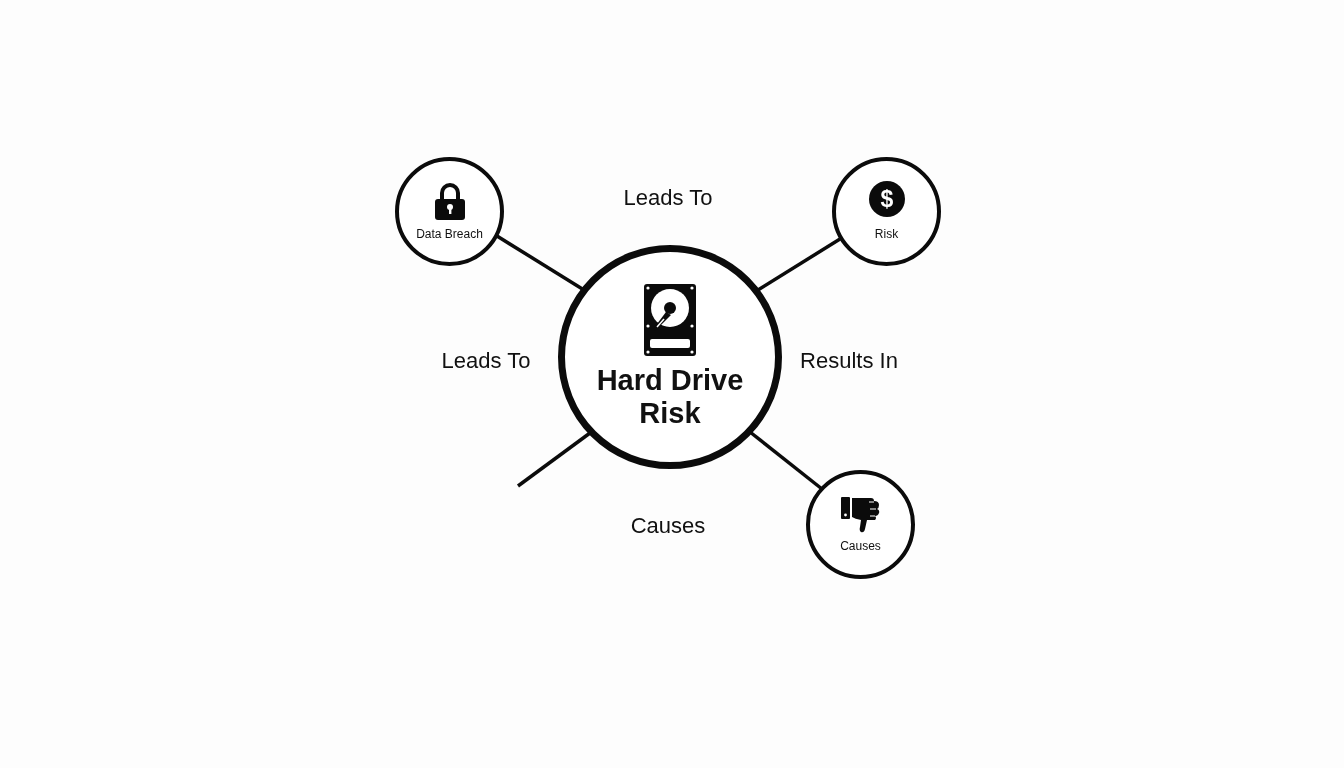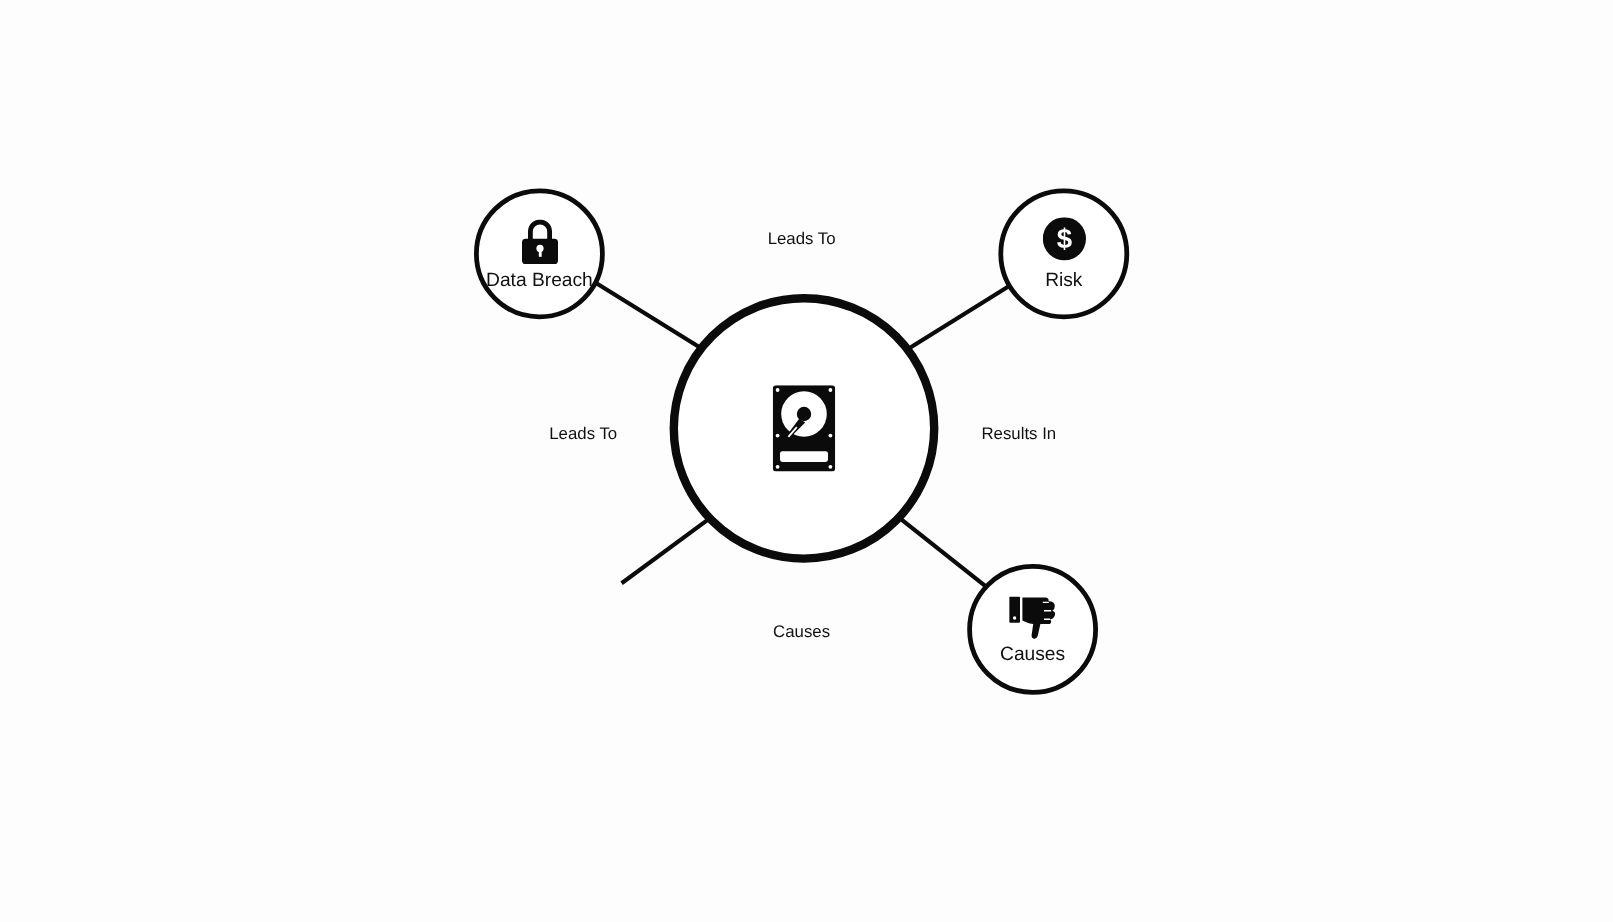--- a/index.html
+++ b/index.html
@@ -28,36 +28,36 @@
     border-radius: 50%;
     background: #fff;
     border: 4px solid #0b0b0b;
     display: flex;
     flex-direction: column;
     align-items: center;
     justify-content: center;
     text-align: center;
   }
   .node .label {
-    font-size: 16px;
+    font-size: 12px;
     line-height: 18px;
     color: #111;
   }
   .center-node {
     border-width: 7px;
   }
   .center-node .label {
     font-size: 29px;
     font-weight: bold;
     line-height: 33px;
     margin-top: 8px;
   }
   .edge-label {
     position: absolute;
-    font-size: 14px;
+    font-size: 22px;
     color: #111;
     white-space: nowrap;
     transform: translate(-50%, -50%);
   }
   .icon { display: block; }
 </style>
 </head>
 <body>
 
 <div class="canvas">
@@ -77,20 +77,24 @@
       <circle cx="4" cy="42" r="1.6" fill="#fff"></circle>
       <circle cx="48" cy="42" r="1.6" fill="#fff"></circle>
       <circle cx="4" cy="68" r="1.6" fill="#fff"></circle>
       <circle cx="48" cy="68" r="1.6" fill="#fff"></circle>
       <circle cx="26" cy="24" r="19" fill="#fff"></circle>
       <circle cx="26" cy="24" r="6" fill="#0b0b0b"></circle>
       <path d="M22 28 L10 44 Q9 47 12 46 L27 31 Z" fill="#0b0b0b"></path>
       <path d="M13 43 L20 35" stroke="#fff" stroke-width="1.5"></path>
       <rect x="6" y="55" width="40" height="9" rx="2" fill="#fff"></rect>
     </svg>
+    <div class="label">
+      <span>Hard Drive</span><br>
+      <span>Risk</span>
+    </div>
   </div>
 
   <div class="node" style="left:395px; top:157px; width:109px; height:109px;">
     <svg class="icon" width="32" height="38" viewBox="0 0 32 38" style="margin-top:2px;">
       <path d="M8 17 V10 A8 8 0 0 1 24 10 V17" fill="none" stroke="#0b0b0b" stroke-width="4"></path>
       <rect x="1" y="16" width="30" height="21" rx="3" fill="#0b0b0b"></rect>
       <circle cx="16" cy="24" r="3" fill="#fff"></circle>
       <rect x="15" y="25" width="2.4" height="6" fill="#fff"></rect>
     </svg>
     <div class="label" style="margin-top:4px;">Data Breach</div>

